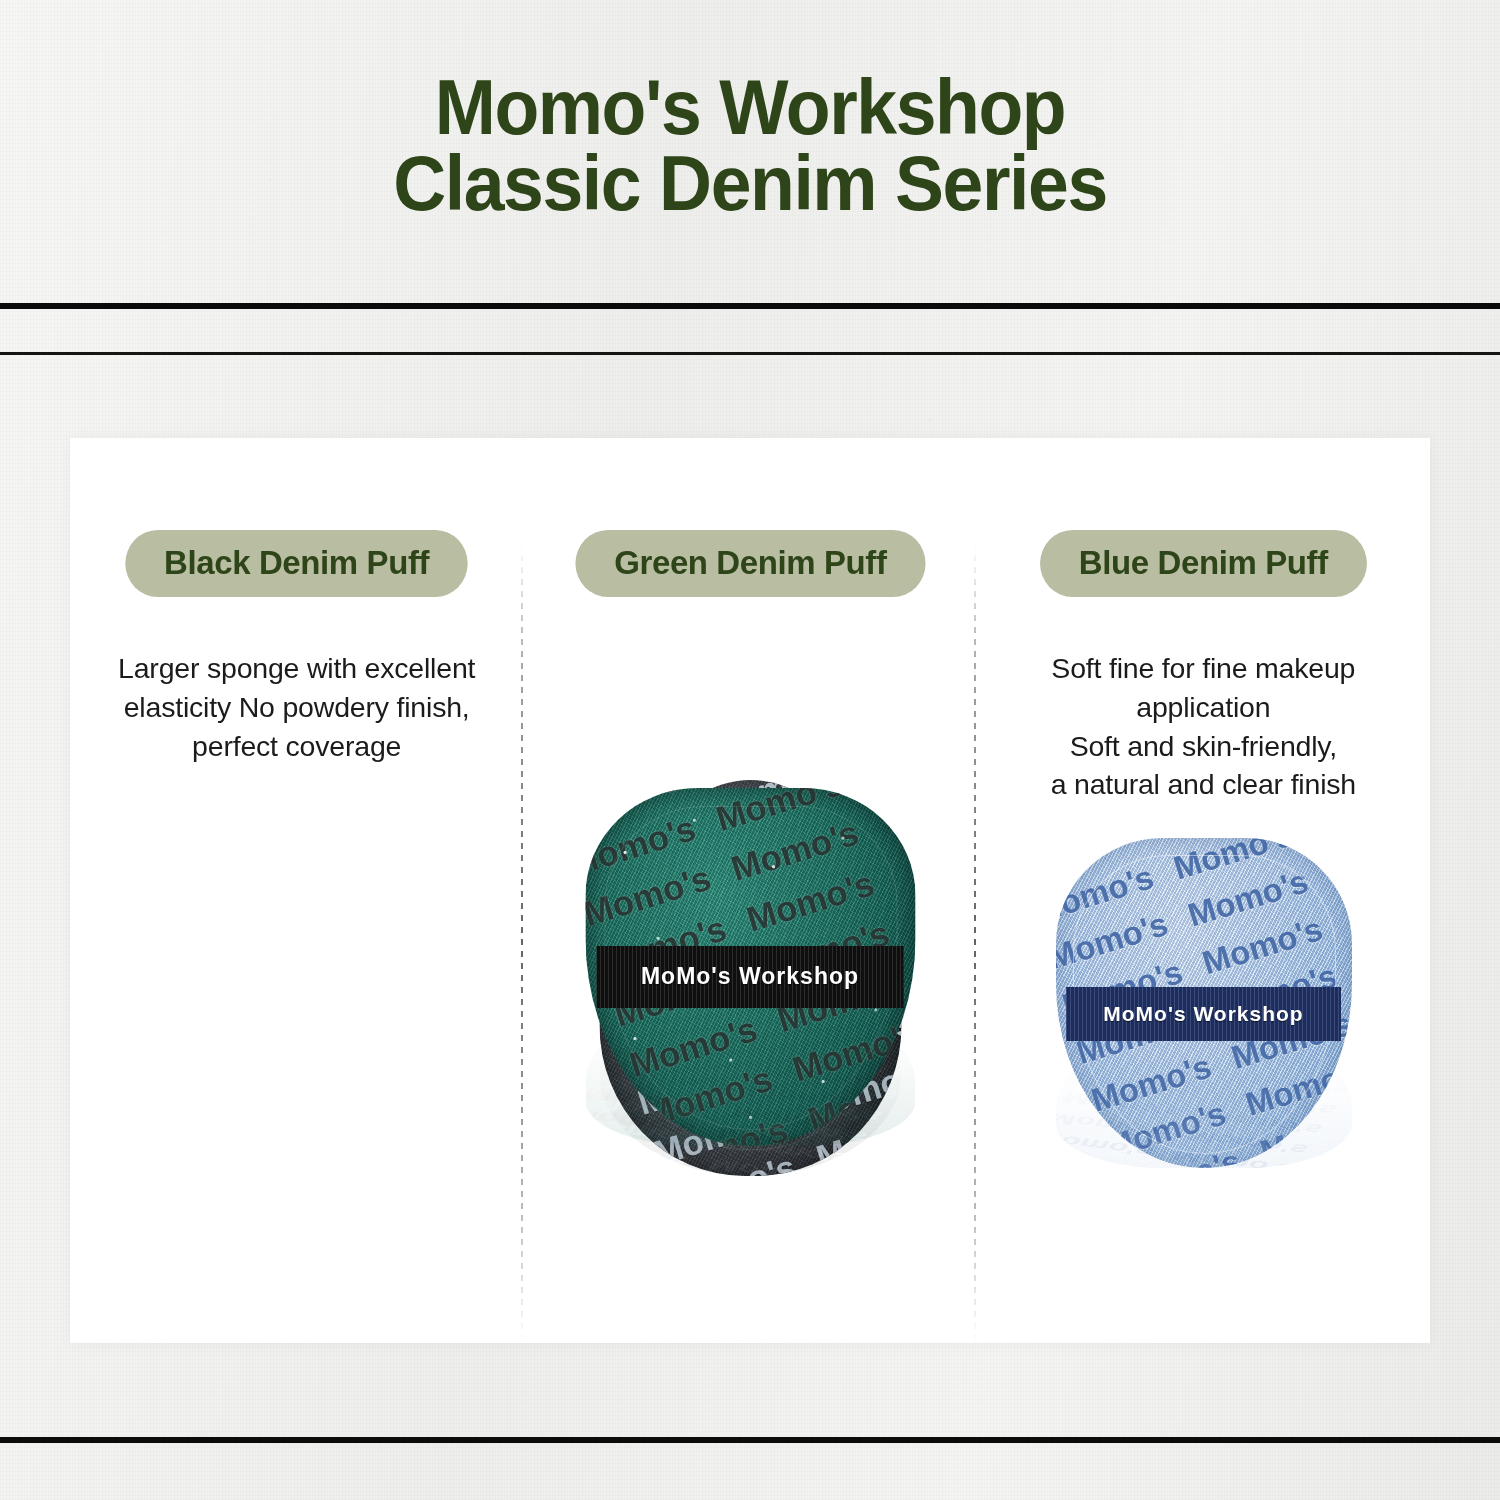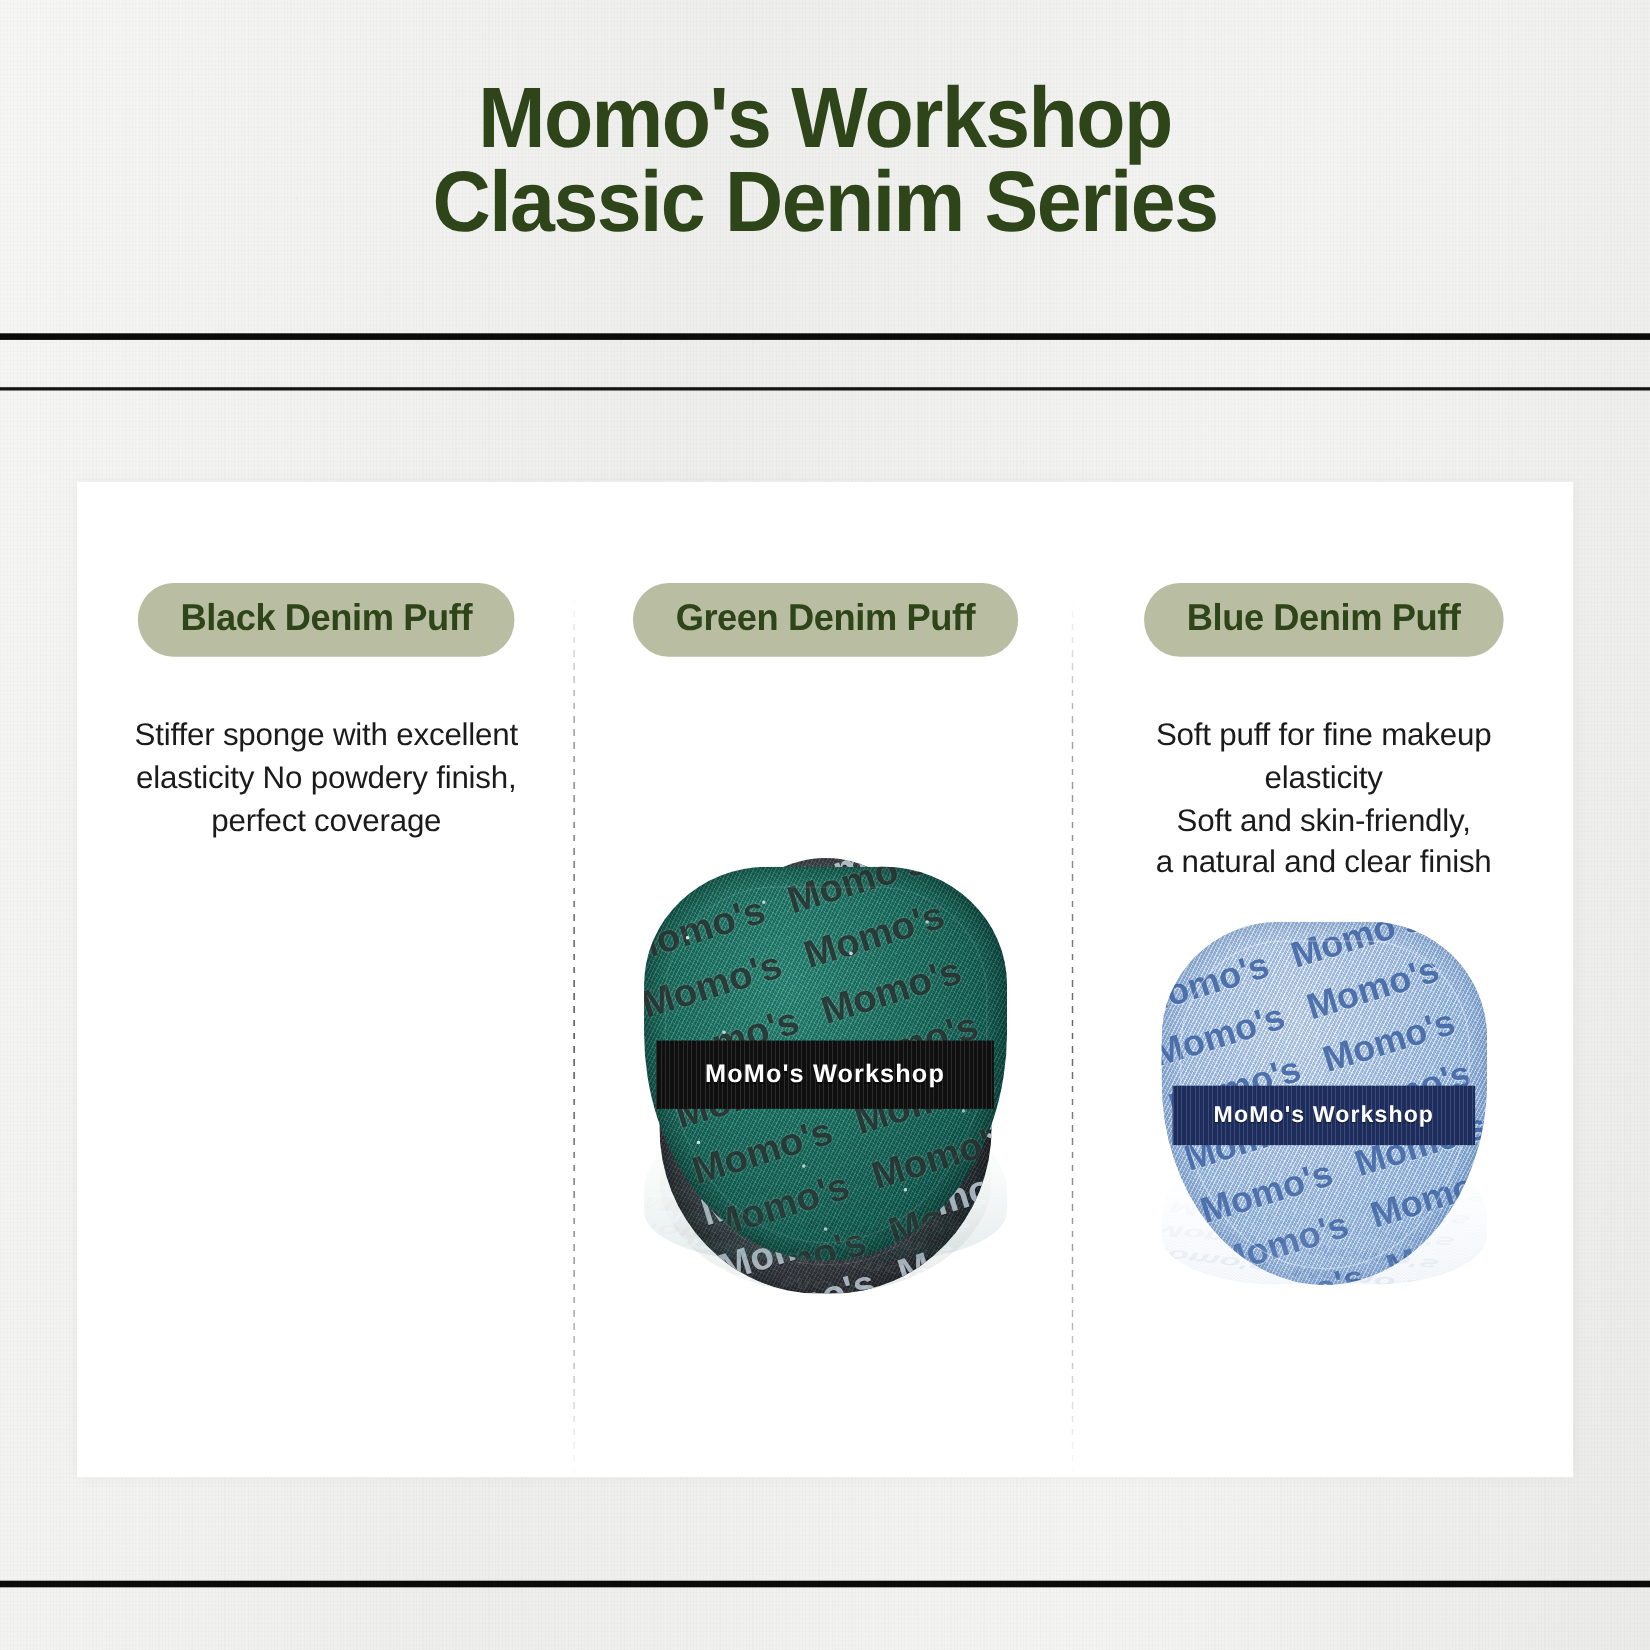--- a/index.html
+++ b/index.html
@@ -280,30 +280,30 @@
 <div class="rule-thick" id="rule-top-a"></div>
 <div class="rule-thin" id="rule-top-b"></div>
 <div class="rule-thick" id="rule-bottom"></div>
 
 <div class="card">
 
   <div class="columns">
 
     <div class="col">
       <div class="badge">Black Denim Puff</div>
-      <div class="desc">Stiffer sponge with excellent elasticity No powdery finish, perfect coverage</div>
+      <div class="desc">Larger sponge with excellent elasticity No powdery finish, perfect coverage</div>
     </div>
 
     <div class="col">
       <div class="badge">Green Denim Puff</div>
     </div>
 
     <div class="col">
       <div class="badge">Blue Denim Puff</div>
-      <div class="desc">Soft puff for fine makeup elasticity
+      <div class="desc">Soft fine for fine makeup application
 Soft and skin-friendly,
 a natural and clear finish</div>
     </div>
 
   </div>
 
   <div class="divider" id="divider-1"></div>
   <div class="divider" id="divider-2"></div>
 
   <div class="puff-stage">

